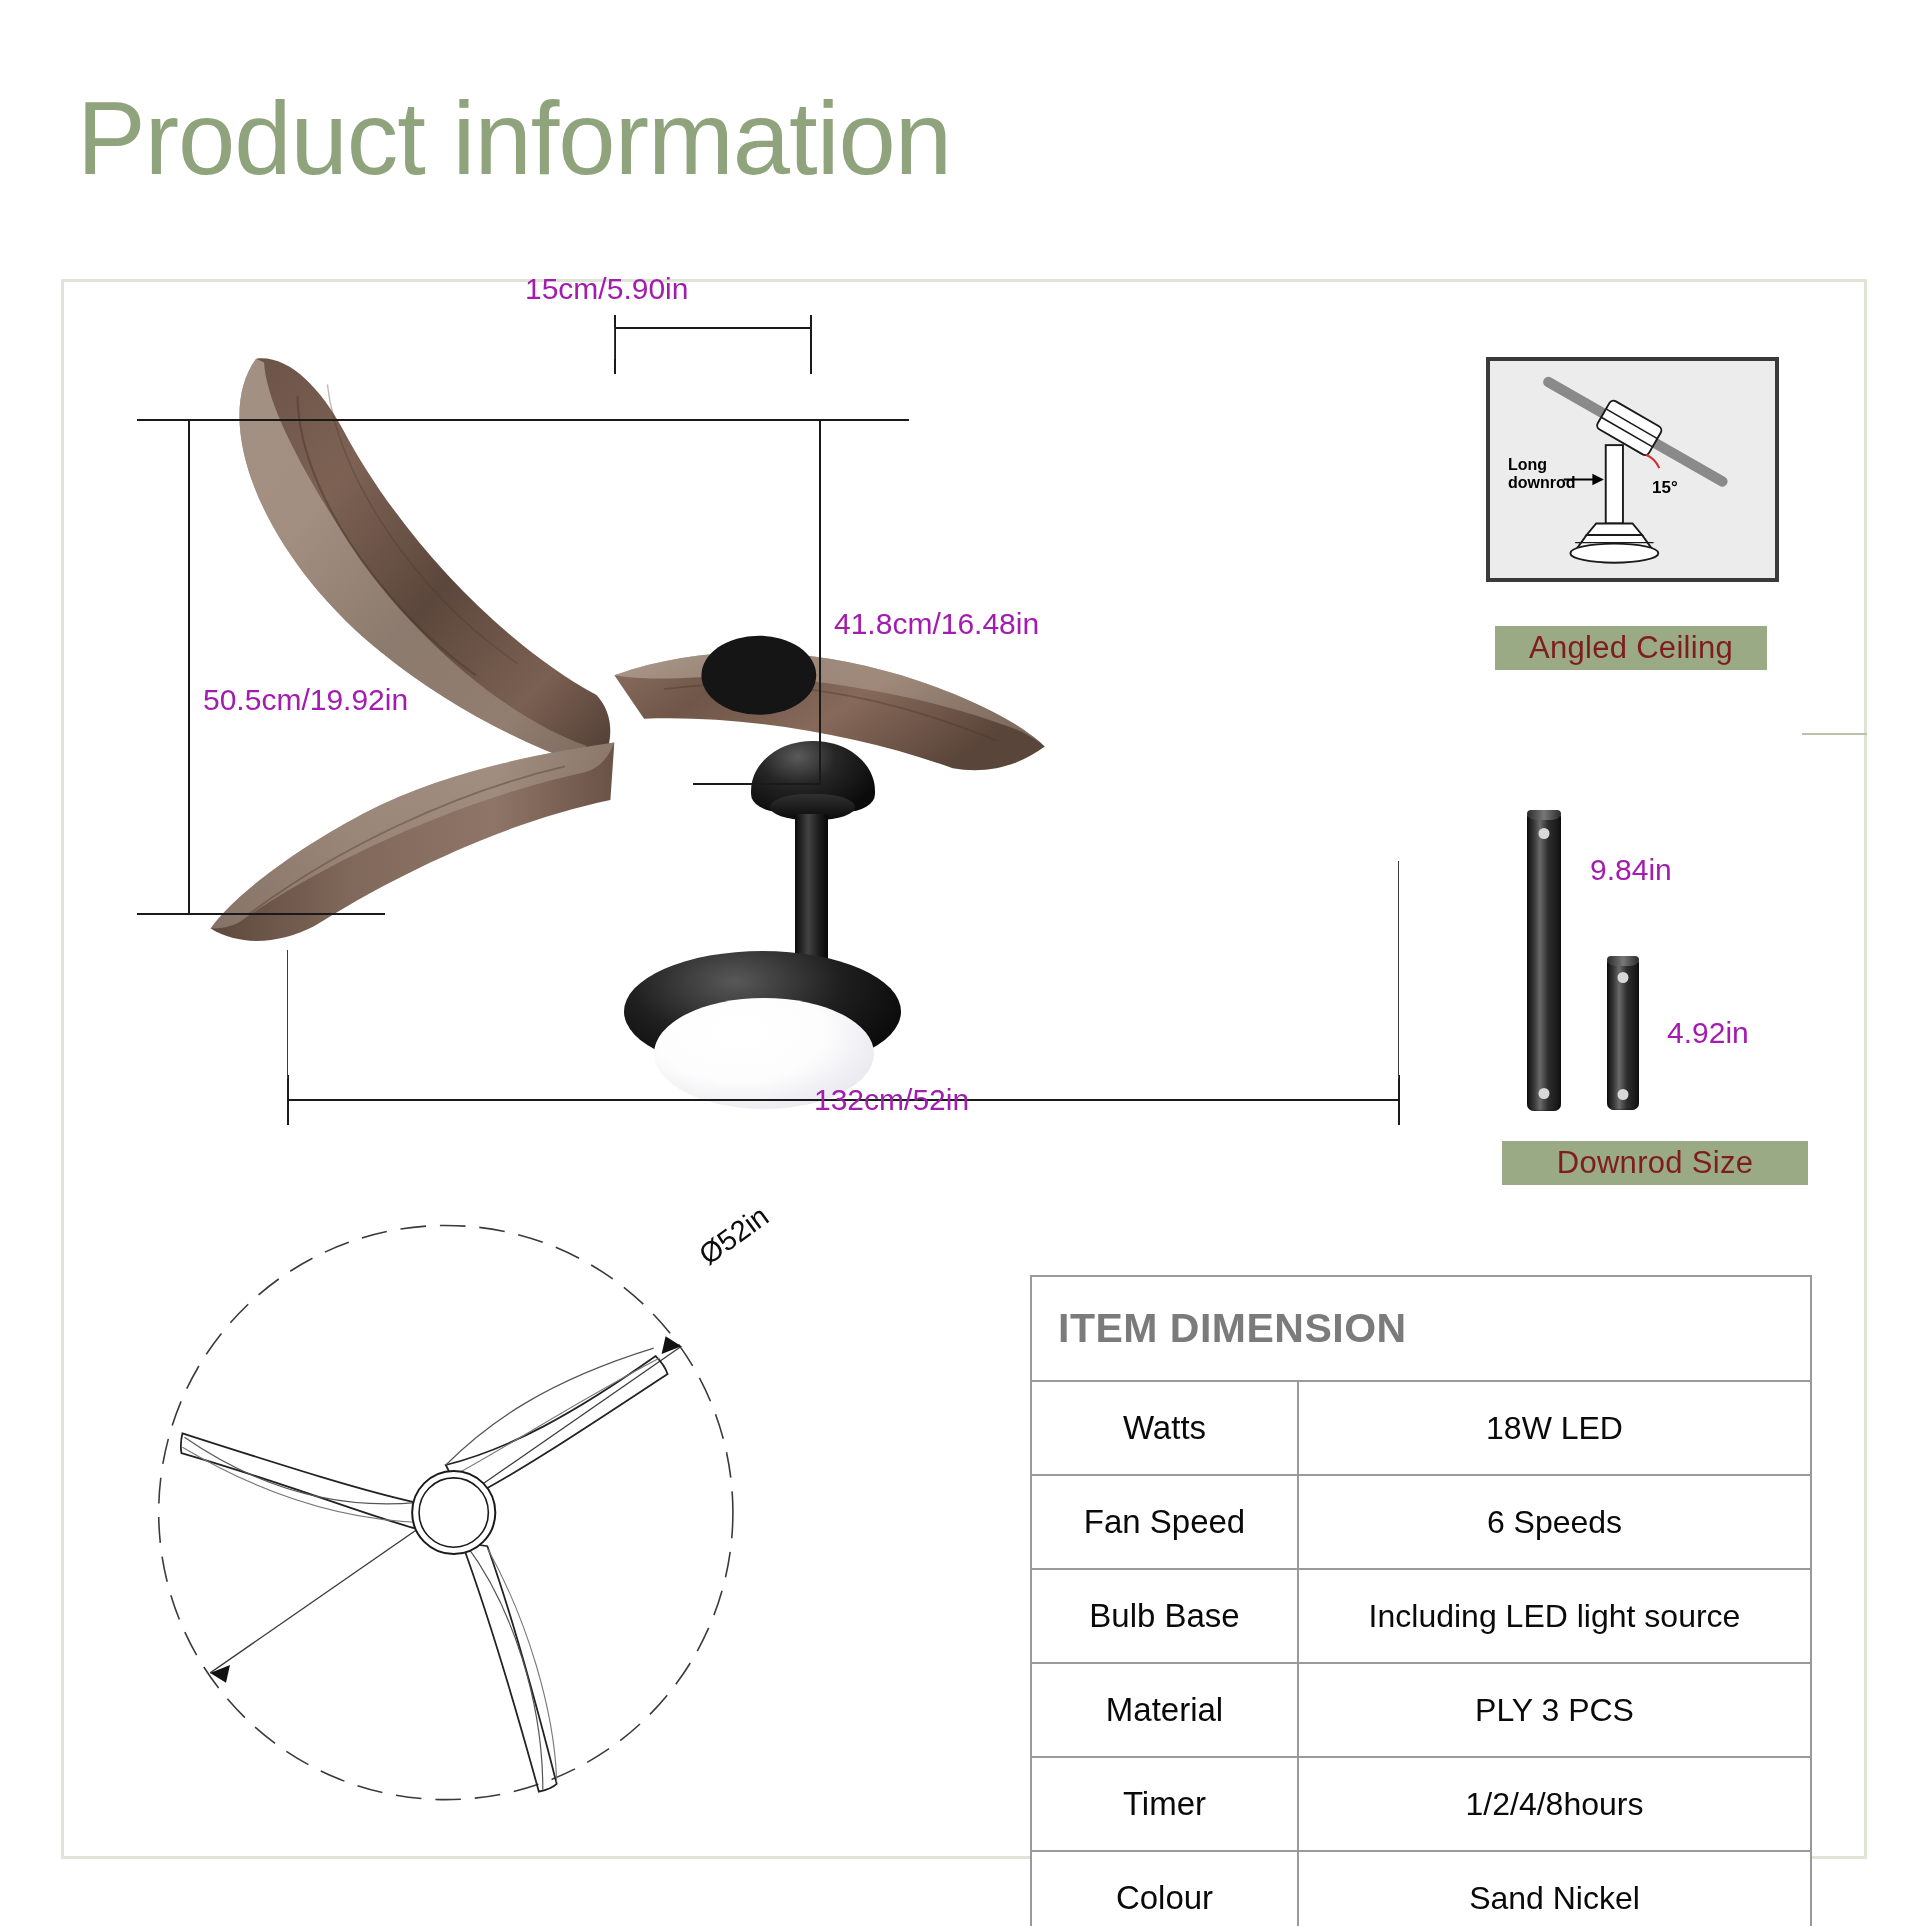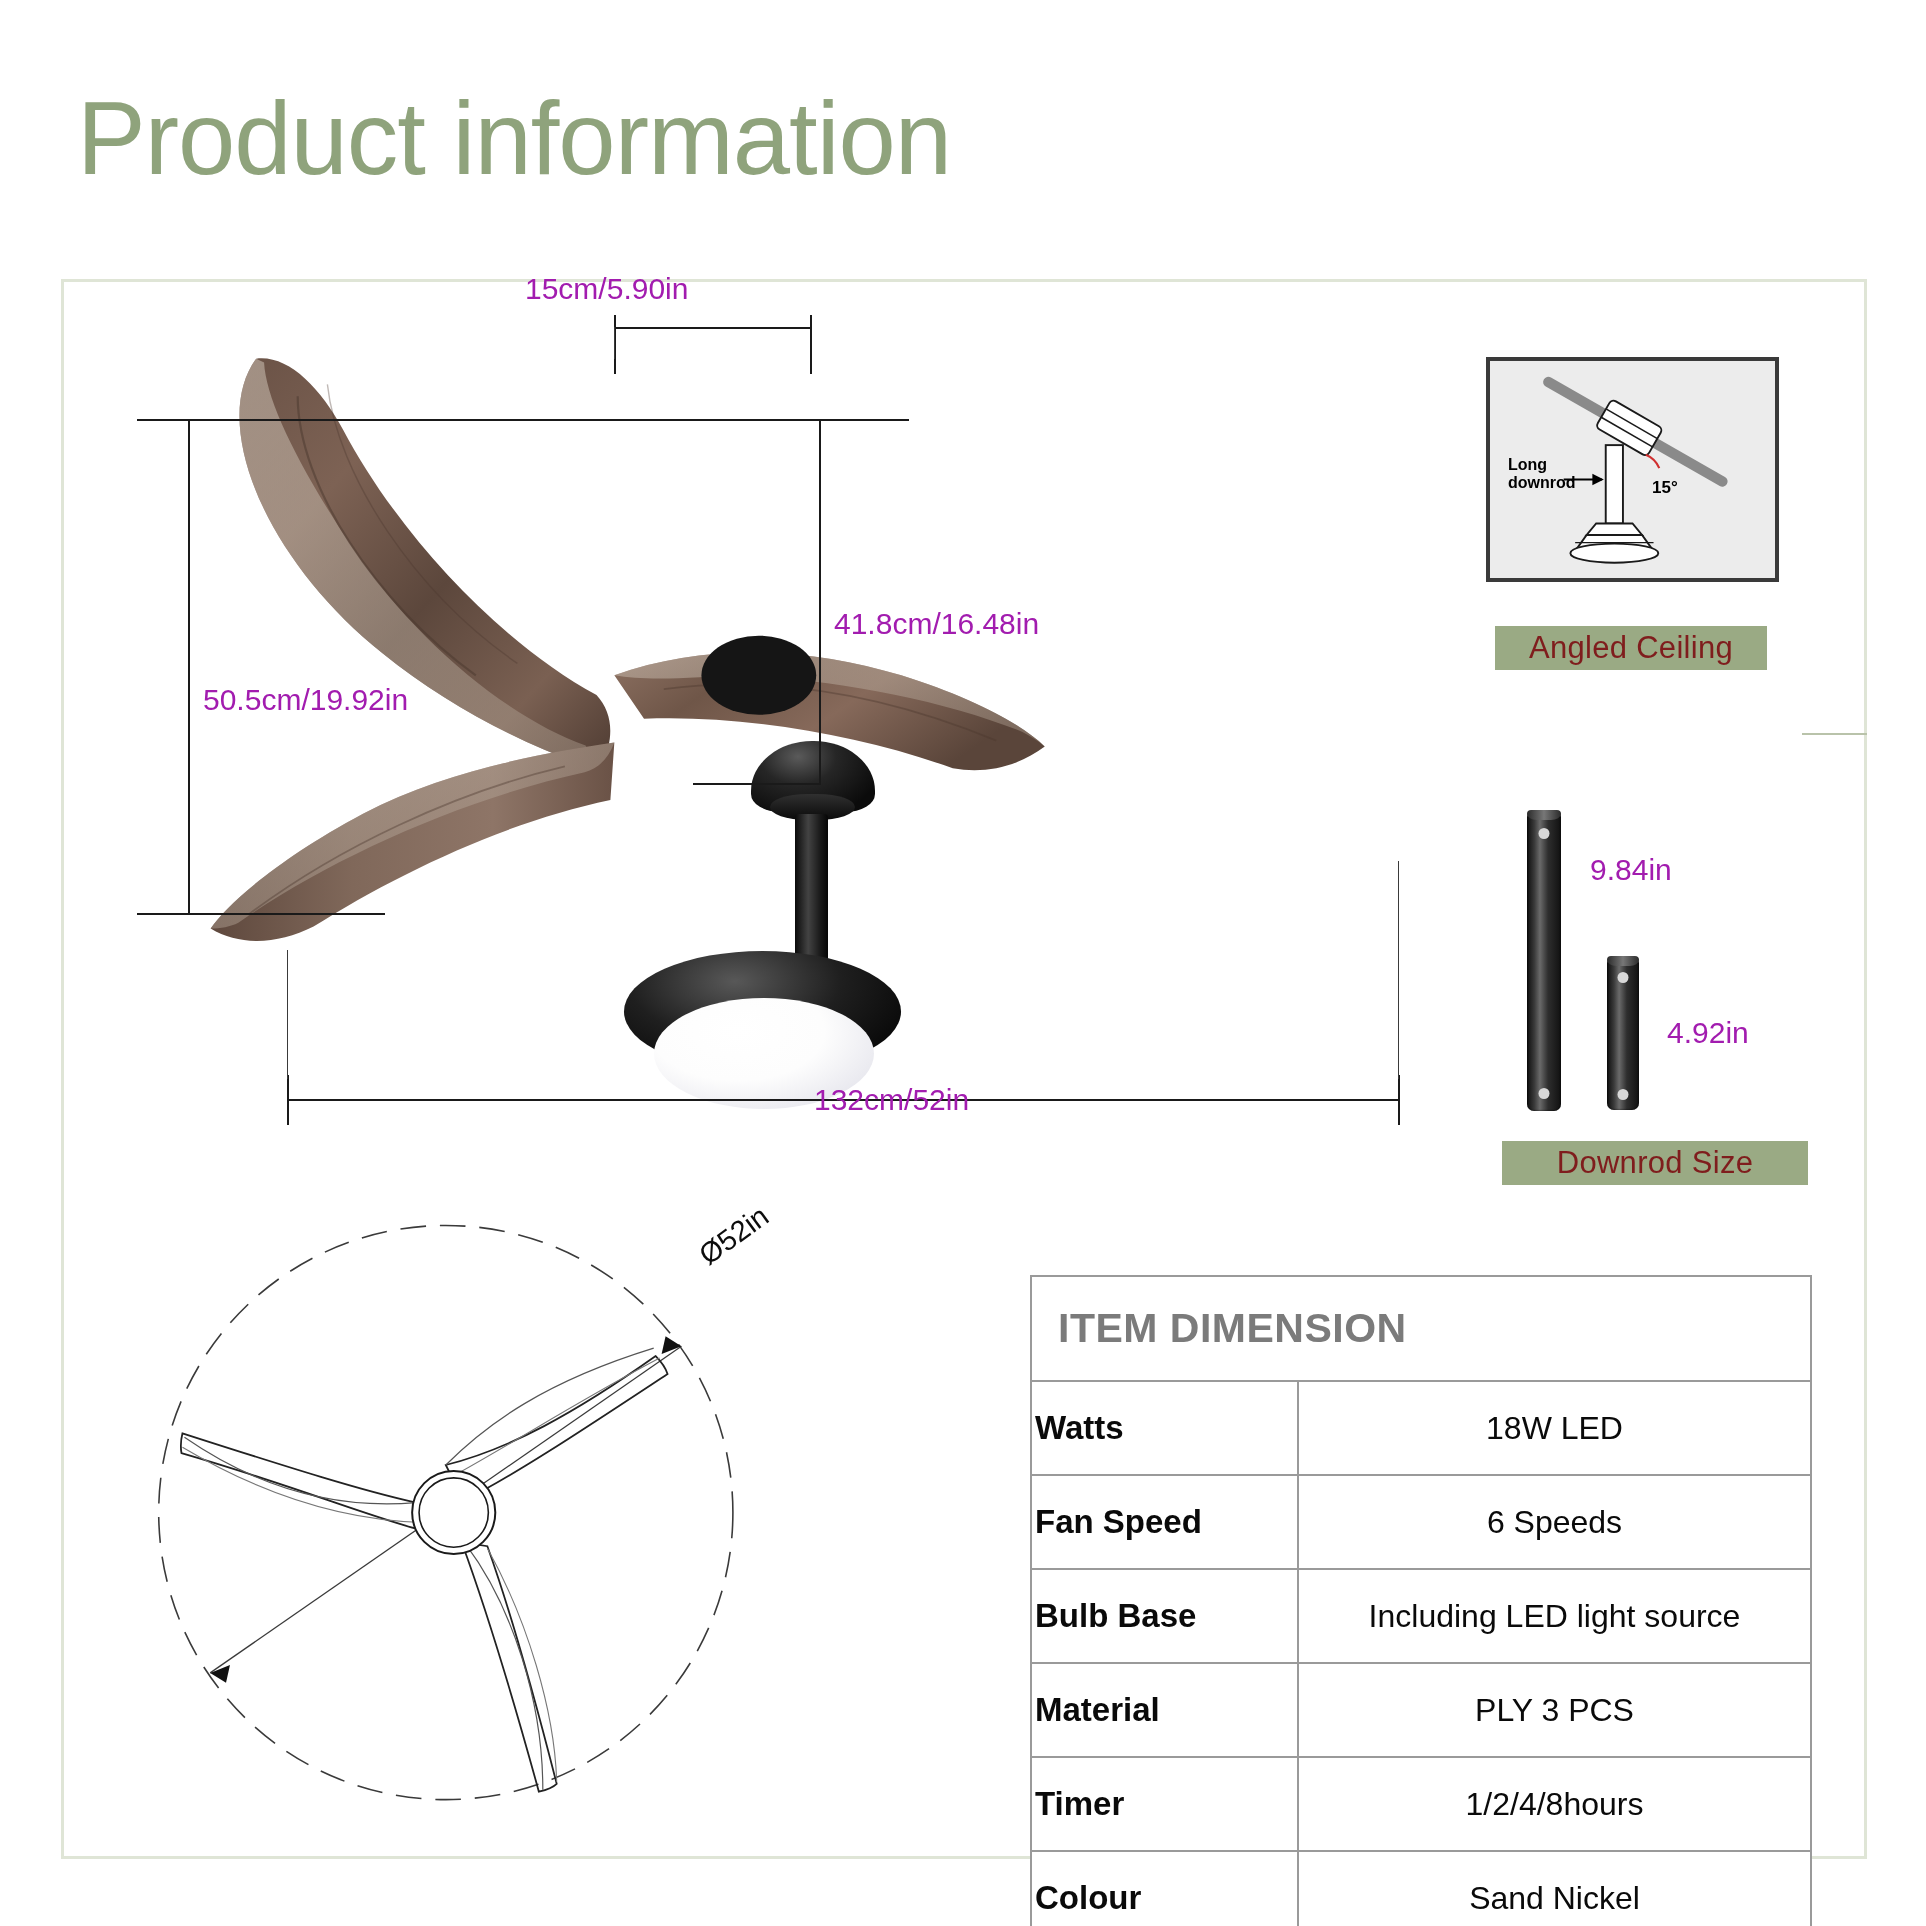--- a/index.html
+++ b/index.html
@@ -59,22 +59,22 @@
     border:2px solid #9a9a9a;
   }
   #item-table td{border:2px solid #9a9a9a;padding:3px;}
   #table-header-cell{
     height:97px;padding-left:26px !important;
     font-size:41px;font-weight:bold;color:#7b7b7b;
     font-family:"Liberation Sans Narrow","Liberation Sans",sans-serif;
     letter-spacing:0.5px;
   }
   .tbl-label{
-    width:259px;height:86px;
-    font-size:33px;font-weight:bold;color:#0a0a0a;margin-left:24px;
+    width:259px;height:86px;text-align:center;
+    font-size:33px;font-weight:normal;color:#0a0a0a;margin-left:24px;
   }
   .tbl-value{
     height:86px;text-align:center;
     font-size:32px;font-weight:400;color:#0a0a0a;margin-left:42px;
   }
 
   
   #fan-photo{position:absolute;left:149px;top:327px;width:1089px;height:752px;}
   .canopy{
     position:absolute;width:124px;height:71px;left:602px;top:414px;

